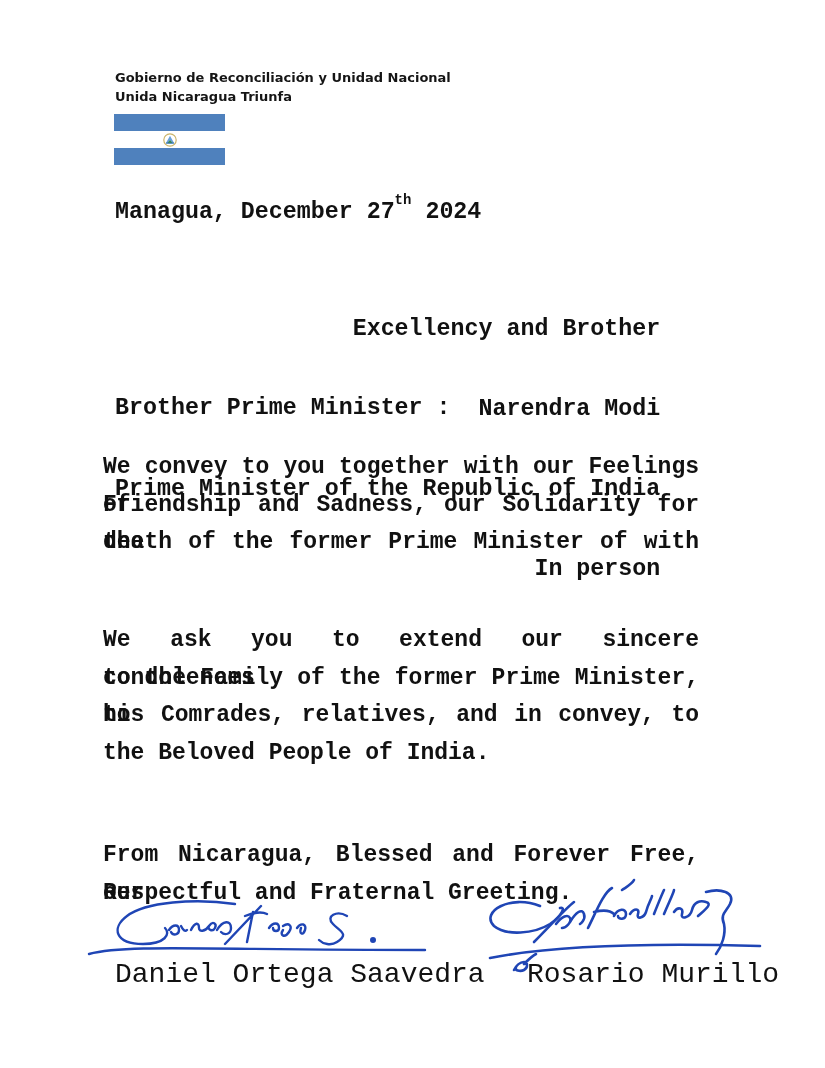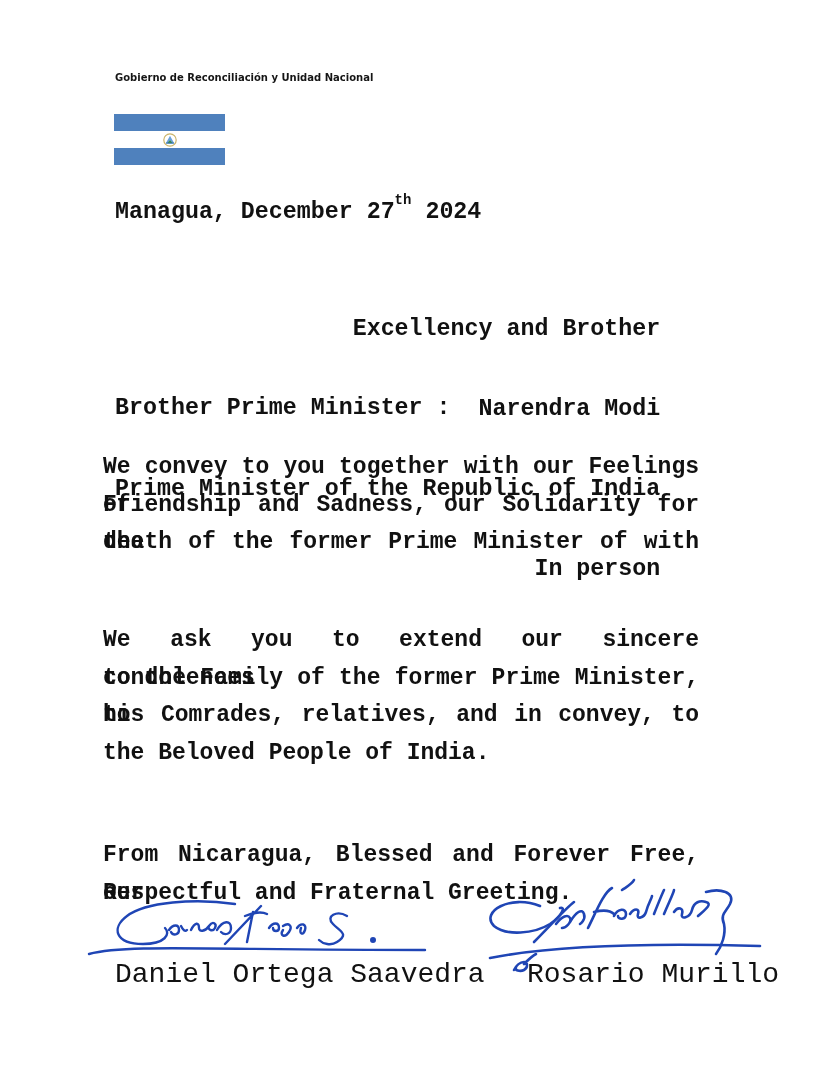--- a/index.html
+++ b/index.html
@@ -13,21 +13,21 @@
       position: relative;
       overflow: hidden;
       color: #111111;
     }
     .header {
       position: absolute;
       left: 115px;
       top: 68px;
       font-family: "DejaVu Sans", "Liberation Sans", sans-serif;
       font-weight: bold;
-      font-size: 10px;
+      font-size: 13px;
       line-height: 19px;
       color: #151515;
     }
     .flag {
       position: absolute;
       left: 114px;
       top: 114px;
       width: 111px;
       height: 51px;
       display: flex;
@@ -120,20 +120,21 @@
       top: 872px;
       width: 300px;
       height: 110px;
     }
   </style>
 </head>
 <body>
 
 <div class="header">
   <div>Gobierno de Reconciliación y Unidad Nacional</div>
+  <div>Unida Nicaragua Triunfa</div>
 </div>
 
 <div class="flag">
   <div class="band blue"></div>
   <div class="band white">
     <svg class="coat" viewBox="0 0 14 14">
       <circle cx="7" cy="7" r="6.2" fill="none" stroke="#c9b46a" stroke-width="1.2"></circle>
       <polygon points="7,2.8 11.2,10.2 2.8,10.2" fill="#6aa1d8"></polygon>
       <polygon points="4.2,10.2 7,7.2 9.8,10.2" fill="#3f8f3a"></polygon>
       <rect x="3" y="9.6" width="8" height="1" fill="#2d6fb5"></rect>

